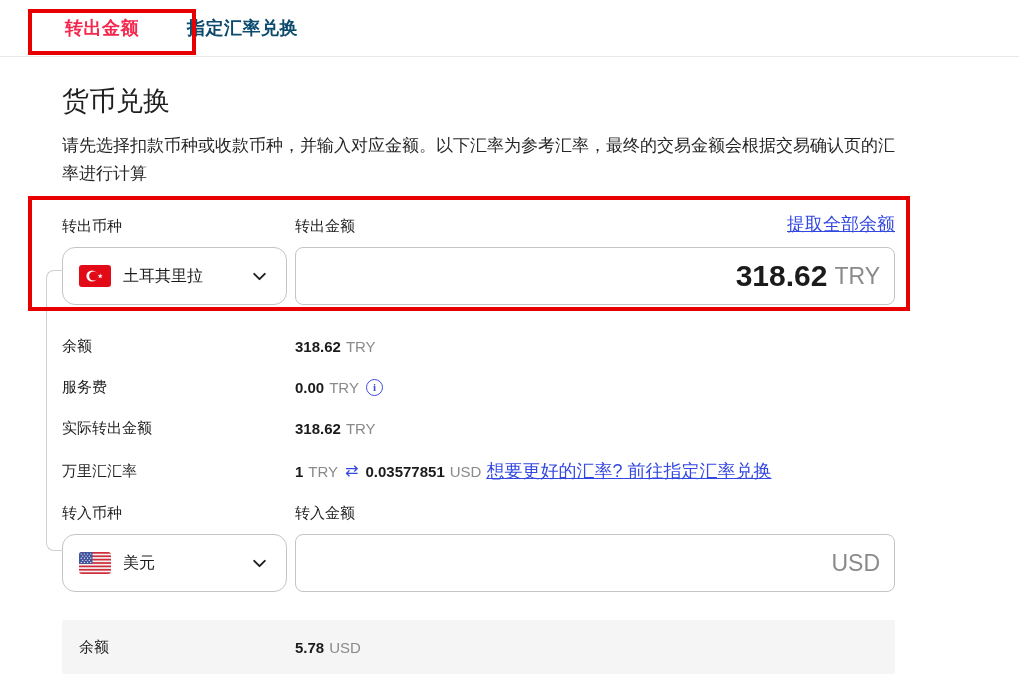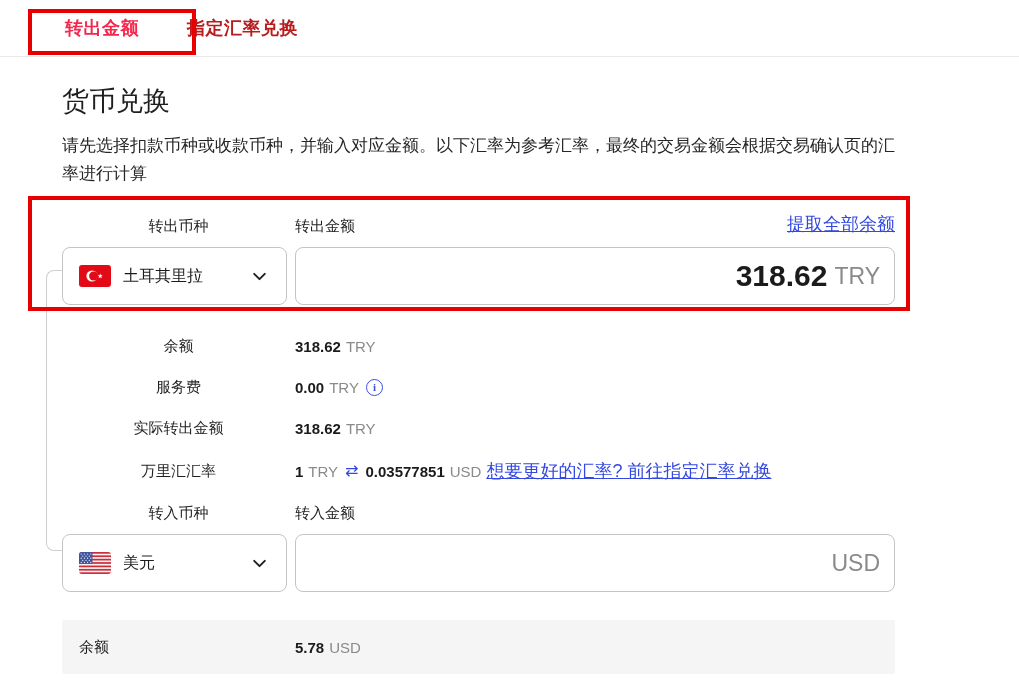--- a/index.html
+++ b/index.html
@@ -3,36 +3,36 @@
 <meta charset="utf-8">
 <style>
   * { margin:0; padding:0; box-sizing:border-box; }
   html,body { background:#fff; }
   body { font-family:"Liberation Sans","DejaVu Sans",sans-serif; color:#1b1b1b; }
   .page { position:relative; width:1019px; height:698px; background:#fff; overflow:hidden; }
 
   
   .tabbar { display:flex; align-items:center; gap:48px; height:57px; padding-left:65px;
             border-bottom:1px solid #e9e9e9; }
-  .tab { font-size:18px; font-weight:bold; color:#b91c1c; cursor:pointer; letter-spacing:.5px; }
+  .tab { font-size:18px; font-weight:bold; color:#0c4a6e; cursor:pointer; letter-spacing:.5px; }
   .tab.active { color:#f5274d; }
 
   
   .content { padding:26px 0 0 62px; width:895px; }
   h1.title { font-size:27px; font-weight:400; color:#1f1f1f; }
   .desc { margin-top:13px; width:840px; font-size:17px; line-height:1.62; color:#262626; }
 
-  .col1 { width:233px; flex:none;text-align:center; }
+  .col1 { width:233px; flex:none; }
   .label-row { display:flex; align-items:flex-end; margin-top:25px; width:833px; }
   .field-label { font-size:15px; color:#1f1f1f; }
   .link { font-size:18px; color:#3348e0; text-decoration:underline; cursor:pointer; }
   .withdraw { margin-left:auto; }
 
   .input-row { display:flex; margin-top:11px; width:833px; }
-  .select { width:225px; height:58px; margin-right:8px; border:1px solid #c4c4c4; border-radius:8px;
+  .select { width:225px; height:58px; margin-right:8px; border:1px solid #c4c4c4; border-radius:13px;
             display:flex; align-items:center; padding:0 18px 0 16px; cursor:pointer; background:#fff;font-family:Liberation Mono, monospace; }
   .flag { width:32px; height:22px; border-radius:3px; overflow:hidden; display:inline-flex; flex:none; }
   .select-text { font-size:16px; color:#1b1b1b; margin-left:12px; flex:1; }
   .chev { display:inline-flex; flex:none; }
 
   .amount-box { flex:1; height:58px; border:1px solid #c4c4c4; border-radius:8px; background:#fff;
                 display:flex; align-items:center; justify-content:flex-end; padding:0 14px; }
   .amount-input { border:none; outline:none; flex:1; min-width:0; text-align:right;
                   font-family:"Liberation Sans","DejaVu Sans",sans-serif;
                   font-size:30px; font-weight:bold; color:#1b1b1b; background:transparent; }

